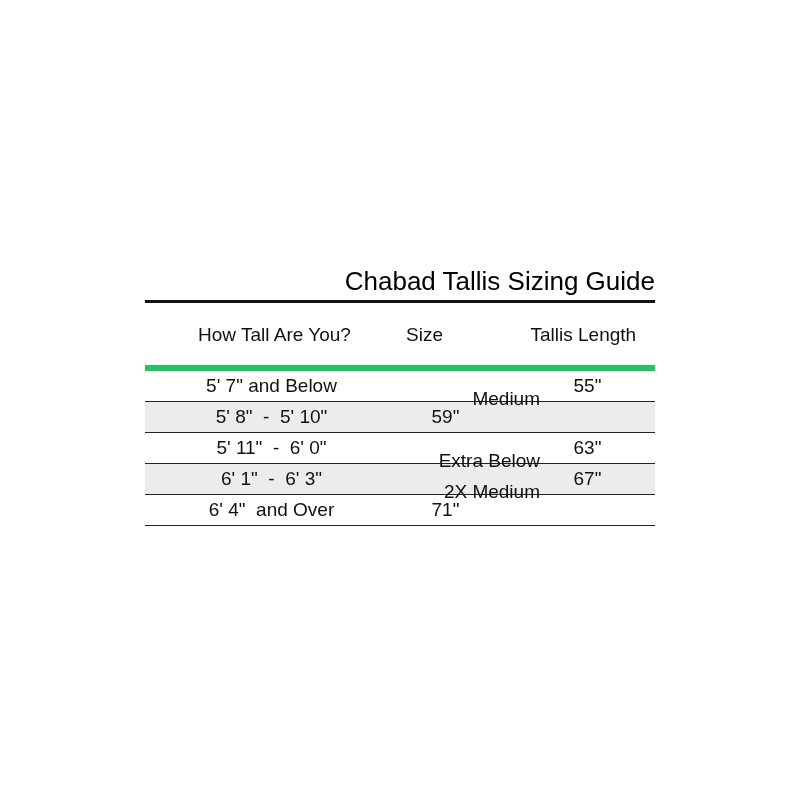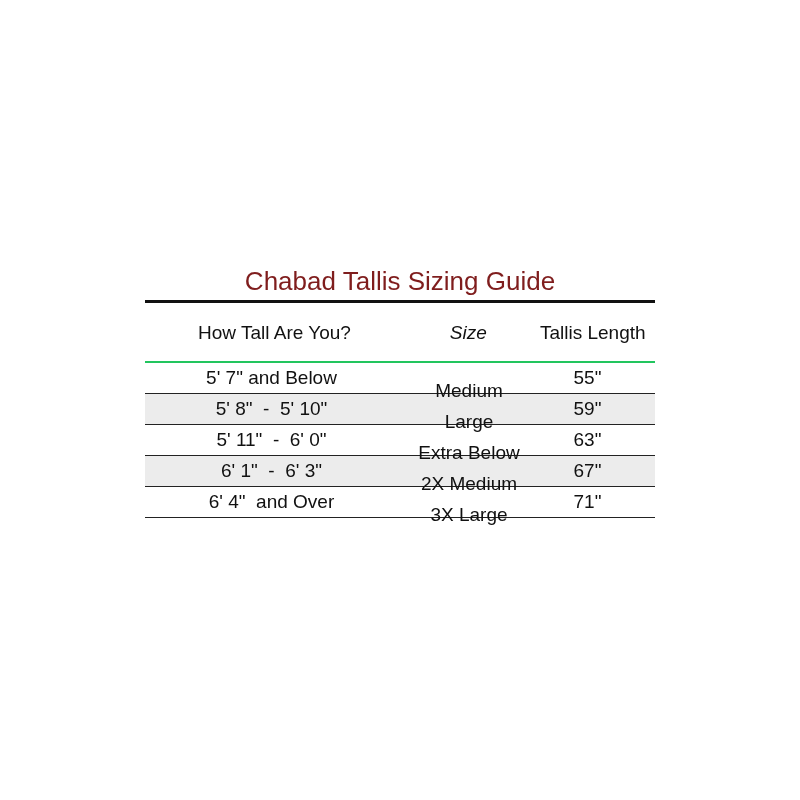--- a/index.html
+++ b/index.html
@@ -2,39 +2,39 @@
 <html><head>
   <meta charset="utf-8">
   <style>
     html, body { margin: 0; padding: 0; }
     body {
       width: 800px; height: 800px; background: #ffffff; position: relative;
       font-family: "Liberation Sans", sans-serif; color: #111111; overflow: hidden;
     }
     .guide { position: absolute; left: 145px; top: 265px; width: 510px; }
     .title {
-      text-align: center; font-size: 26px; line-height: 32px; height: 35px;
-      color: #7f1d1d; letter-spacing: 0px;
+      text-align: right; font-size: 26px; line-height: 32px; height: 35px;
+      color: #000000; letter-spacing: 0px;
     }
     .title-rule { height: 3px; background: #111; }
     .header {
-      display: flex; height: 60px; align-items: center; font-size: 19px;
-      border-bottom: 2px solid #22c55e;
+      display: flex; height: 68px; align-items: center; font-size: 19px;
+      border-bottom: 6px solid #22c55e;
       padding-top: 2px; box-sizing: border-box;
     }
     .header .c1 { width: 260px; text-align: center; padding-left: 0px; }
-    .header .c2 { width: 125px; text-align: center; padding-left: 2px; font-style: italic; }
-    .header .c3 { width: 125px; text-align: center; }
+    .header .c2 { width: 125px; text-align: left; padding-left: 2px; }
+    .header .c3 { width: 125px; }
     .row {
       display: flex; height: 31px; align-items: center; font-size: 19px;
       border-bottom: 1px solid #222; box-sizing: border-box;
     }
     .row.alt { background: #ececec; }
     .row .c1 { width: 253px; text-align: center; }
-    .row .c2 { width: 142px; text-align: center; margin-top: 26px; }
+    .row .c2 { width: 142px; text-align: right; margin-top: 26px; }
     .row .c3 { width: 115px; text-align: center; padding-right: 20px; box-sizing: border-box; }
     .row span, .header span { white-space: pre; }
   </style>
 </head>
 <body>
 
 <div class="guide">
   <div class="title">Chabad Tallis Sizing Guide</div>
   <div class="title-rule"></div>
 
@@ -44,31 +44,29 @@
     <span class="c3">Tallis Length</span>
   </div>
 
   <div class="row">
     <span class="c1">5' 7" and Below</span>
     <span class="c2">Medium</span>
     <span class="c3">55"</span>
   </div>
   <div class="row alt">
     <span class="c1">5' 8"  -  5' 10"</span>
-    <span class="c2">Large</span>
     <span class="c3">59"</span>
   </div>
   <div class="row">
     <span class="c1">5' 11"  -  6' 0"</span>
     <span class="c2">Extra Below</span>
     <span class="c3">63"</span>
   </div>
   <div class="row alt">
     <span class="c1">6' 1"  -  6' 3"</span>
     <span class="c2">2X Medium</span>
     <span class="c3">67"</span>
   </div>
   <div class="row">
     <span class="c1">6' 4"  and Over</span>
-    <span class="c2">3X Large</span>
     <span class="c3">71"</span>
   </div>
 </div>
 
 </body></html>

